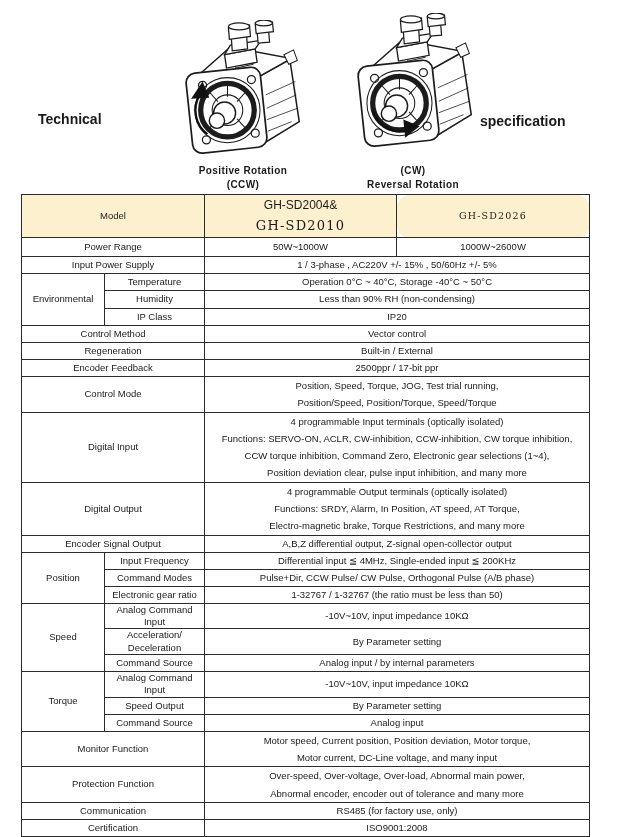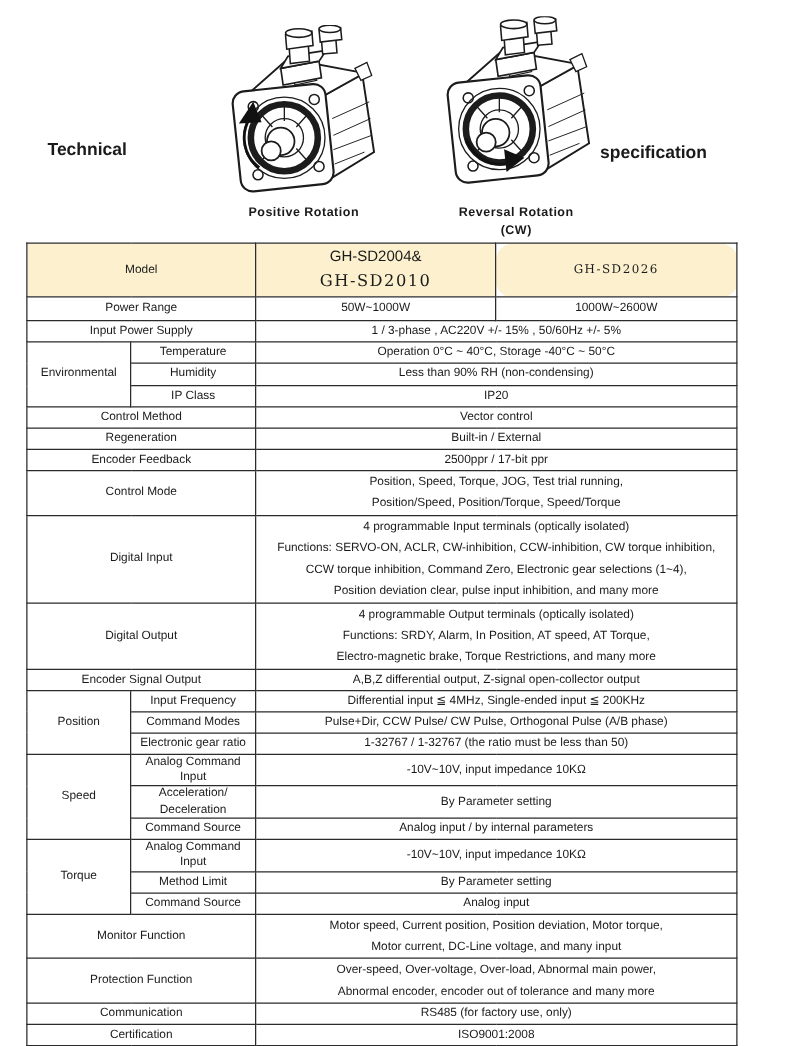--- a/index.html
+++ b/index.html
@@ -81,24 +81,25 @@
   <svg id="motor-cw" class="motor-svg" width="134" height="144" viewBox="0 0 140 150">
     <use href="#servo-motor-sym"></use>
     <g>
       <path d="M31,102 A31,31 0 0 0 66,123" stroke="#111" stroke-width="2.4" fill="none"></path>
       <polygon points="80,118 63,111 65,130" fill="#111" stroke="none"></polygon>
     </g>
   </svg>
 
   <div id="caption-ccw" class="caption">
     <div>Positive Rotation</div>
+    <div>(CCW)</div>
   </div>
   <div id="caption-cw" class="caption">
+    <div>(CW)</div>
     <div>Reversal Rotation</div>
-    <div>(CW)</div>
   </div>
 
   <table class="spec">
     <colgroup>
       <col style="width:83px">
         <col style="width:100px">
         <col style="width:192px">
         <col style="width:193px">
     </colgroup>
 
@@ -209,21 +210,21 @@
       <td>Command Source</td>
       <td colspan="2">Analog input / by internal parameters</td>
     </tr>
 
     <tr class="r17">
       <td rowspan="3">Torque</td>
       <td>Analog Command Input</td>
       <td colspan="2">-10V~10V, input impedance 10KΩ</td>
     </tr>
     <tr class="r17">
-      <td>Method Limit</td>
+      <td>Speed Output</td>
       <td colspan="2">By Parameter setting</td>
     </tr>
     <tr class="r17">
       <td>Command Source</td>
       <td colspan="2">Analog input</td>
     </tr>
 
     <tr class="r35">
       <td colspan="2">Monitor Function</td>
       <td colspan="2">

